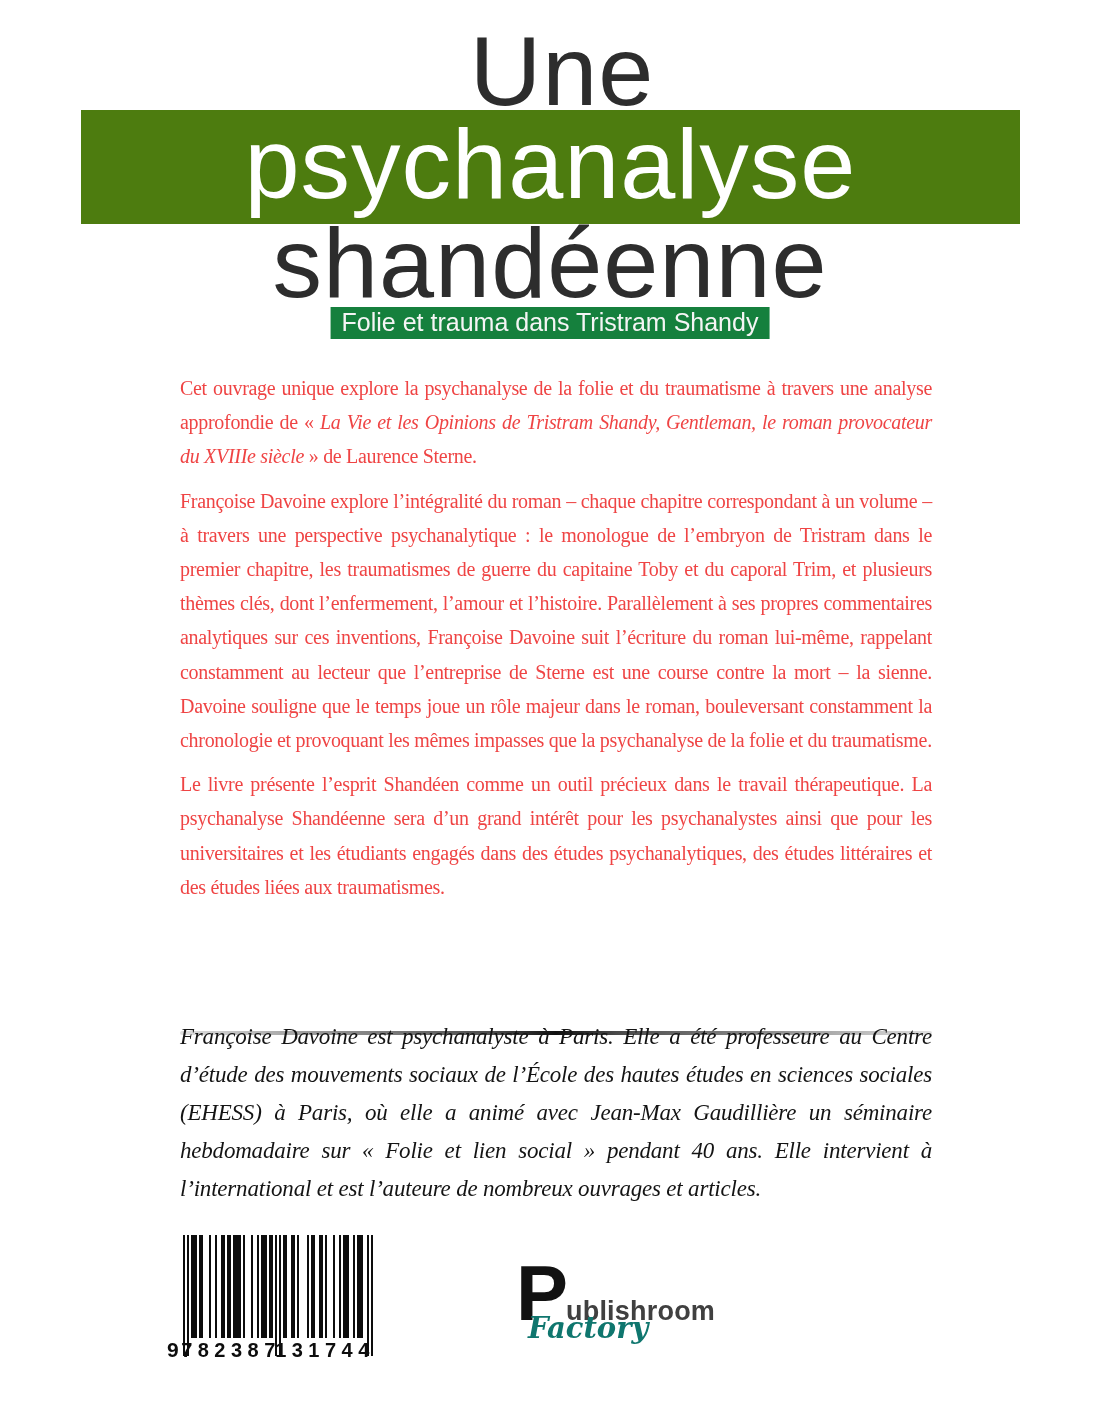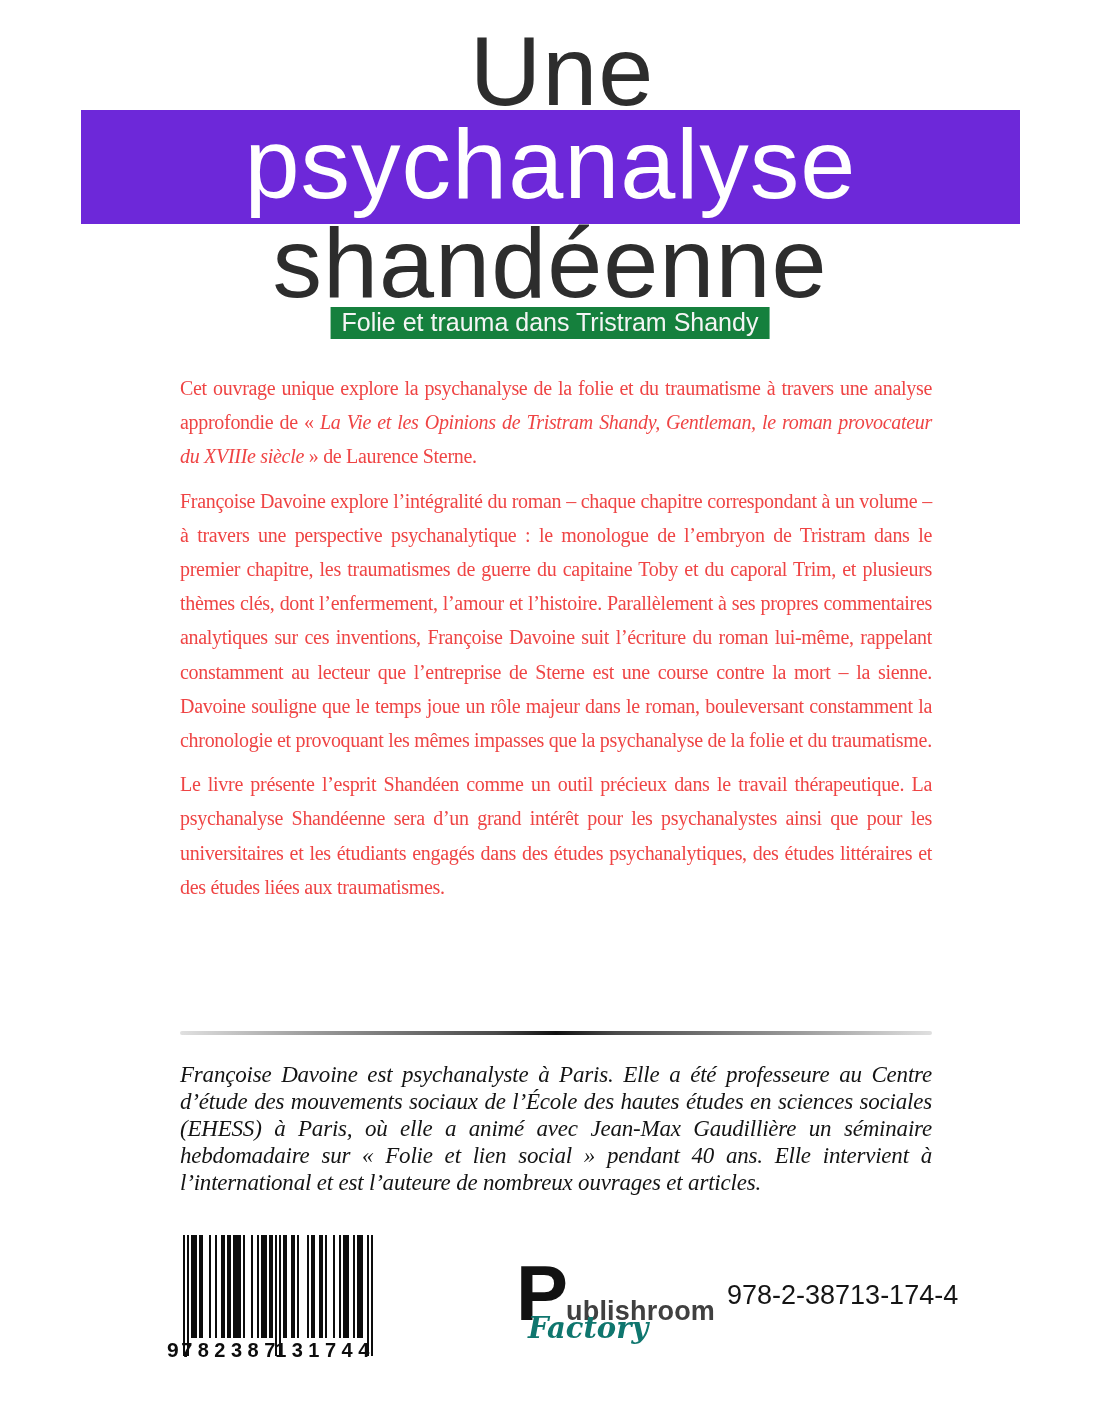--- a/index.html
+++ b/index.html
@@ -62,23 +62,23 @@
   .divider {
     position: absolute; top: 1031px; left: 180px; width: 752px; height: 4px;
     border-radius: 2px;
     background: linear-gradient(90deg,
       #e0e0e0 0%, #9a9a9a 18%, #4a4a4a 42%, #101010 50%,
       #4a4a4a 58%, #9a9a9a 82%, #e0e0e0 100%);
   }
 
   
   .author-bio {
-    position: absolute; top: 1061px; left: 180px; width: 752px;
+    position: absolute; top: 1018px; left: 180px; width: 752px;
     font-style: italic;
-    font-size: 23px; line-height: 27px;
+    font-size: 23px; line-height: 38px;
     letter-spacing: -0.2px;
     text-align: justify;
     color: #141414;
   }
 
   
   .barcode {
     position: absolute; left: 167px; top: 1235px;
     width: 212px; height: 126px;
   }
@@ -118,21 +118,21 @@
     font-family: "Liberation Sans", sans-serif;
     font-size: 27px; line-height: 30px; color: #151515;
   }
   .price { font-weight: 700; margin-top: 3px; }
 </style>
 </head>
 <body>
 
 <div class="title-line title-une">Une</div>
 
-<div class="accent-band" style="background: #6d28d9; text-align: right;">
+<div class="accent-band" style="background: #4d7c0f; text-align: right;">
   <div class="title-psy">psychanalyse</div>
 </div>
 
 <div class="title-line title-shan">shandéenne</div>
 
 <div class="subtitle-banner">Folie et trauma dans Tristram Shandy</div>
 
 <div class="synopsis">
   <p><span>Cet ouvrage unique explore la psychanalyse de la folie et du traumatisme à travers une analyse approfondie de « </span><span class="it">La Vie et les Opinions de Tristram Shandy, Gentleman, le roman provocateur du XVIIIe siècle</span><span> » de Laurence Sterne.</span></p>
   <p>Françoise Davoine explore l’intégralité du roman – chaque chapitre correspondant à un volume – à travers une perspective psychanalytique : le monologue de l’embryon de Tristram dans le premier chapitre, les traumatismes de guerre du capitaine Toby et du caporal Trim, et plusieurs thèmes clés, dont l’enfermement, l’amour et l’histoire. Parallèlement à ses propres commentaires analytiques sur ces inventions, Françoise Davoine suit l’écriture du roman lui-même, rappelant constamment au lecteur que l’entreprise de Sterne est une course contre la mort – la sienne. Davoine souligne que le temps joue un rôle majeur dans le roman, bouleversant constamment la chronologie et provoquant les mêmes impasses que la psychanalyse de la folie et du traumatisme.</p>
@@ -202,14 +202,13 @@
 
 <div class="publisher-logo">
   <div class="logo-row">
     <span class="logo-p">P</span>
       <span class="logo-rest">ublishroom</span>
   </div>
   <div class="logo-factory">Factory</div>
 </div>
 
 <div class="isbn-block">
-  <div>978-2-38713-174-4</div>
 </div>
 
 </body></html>

